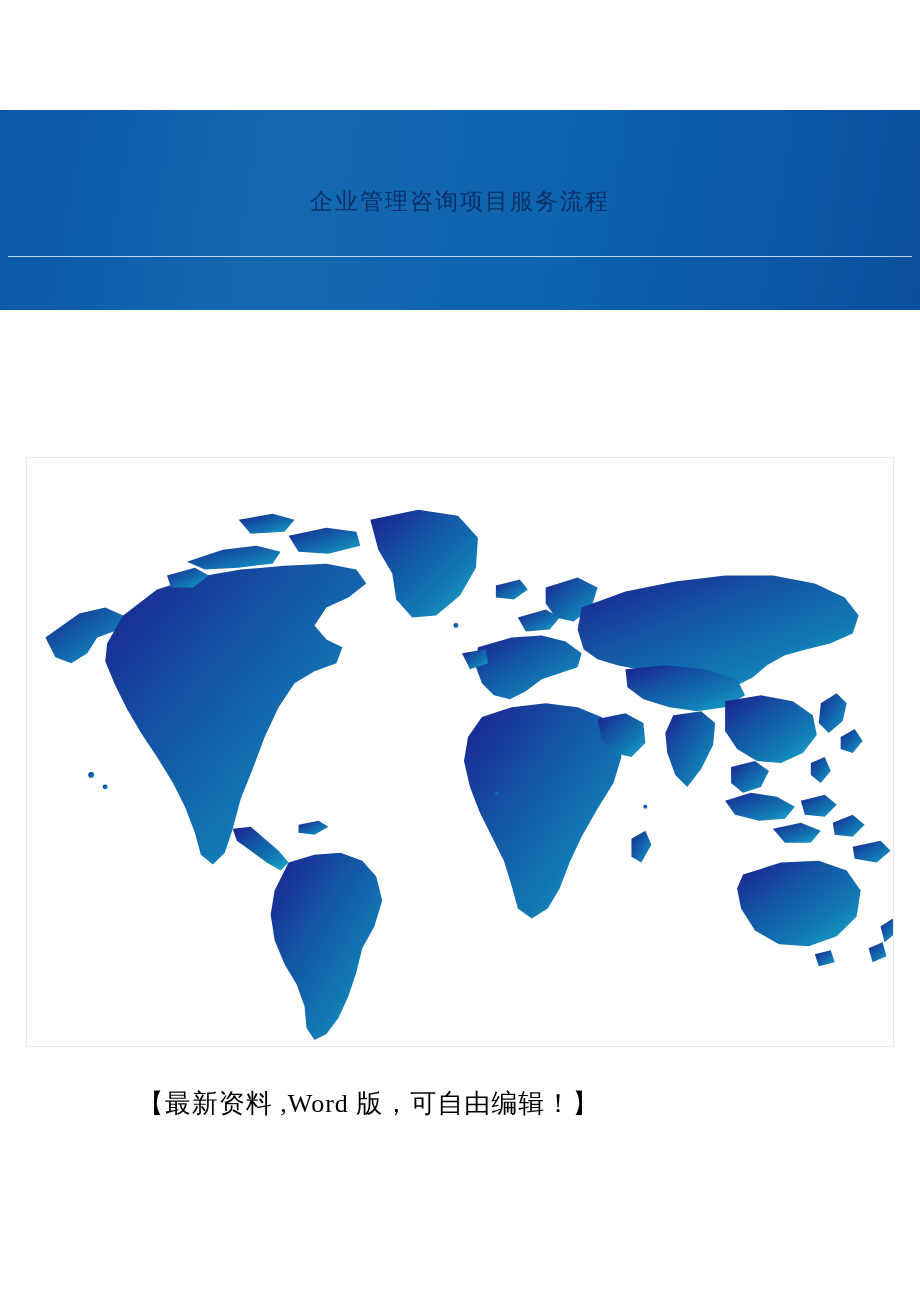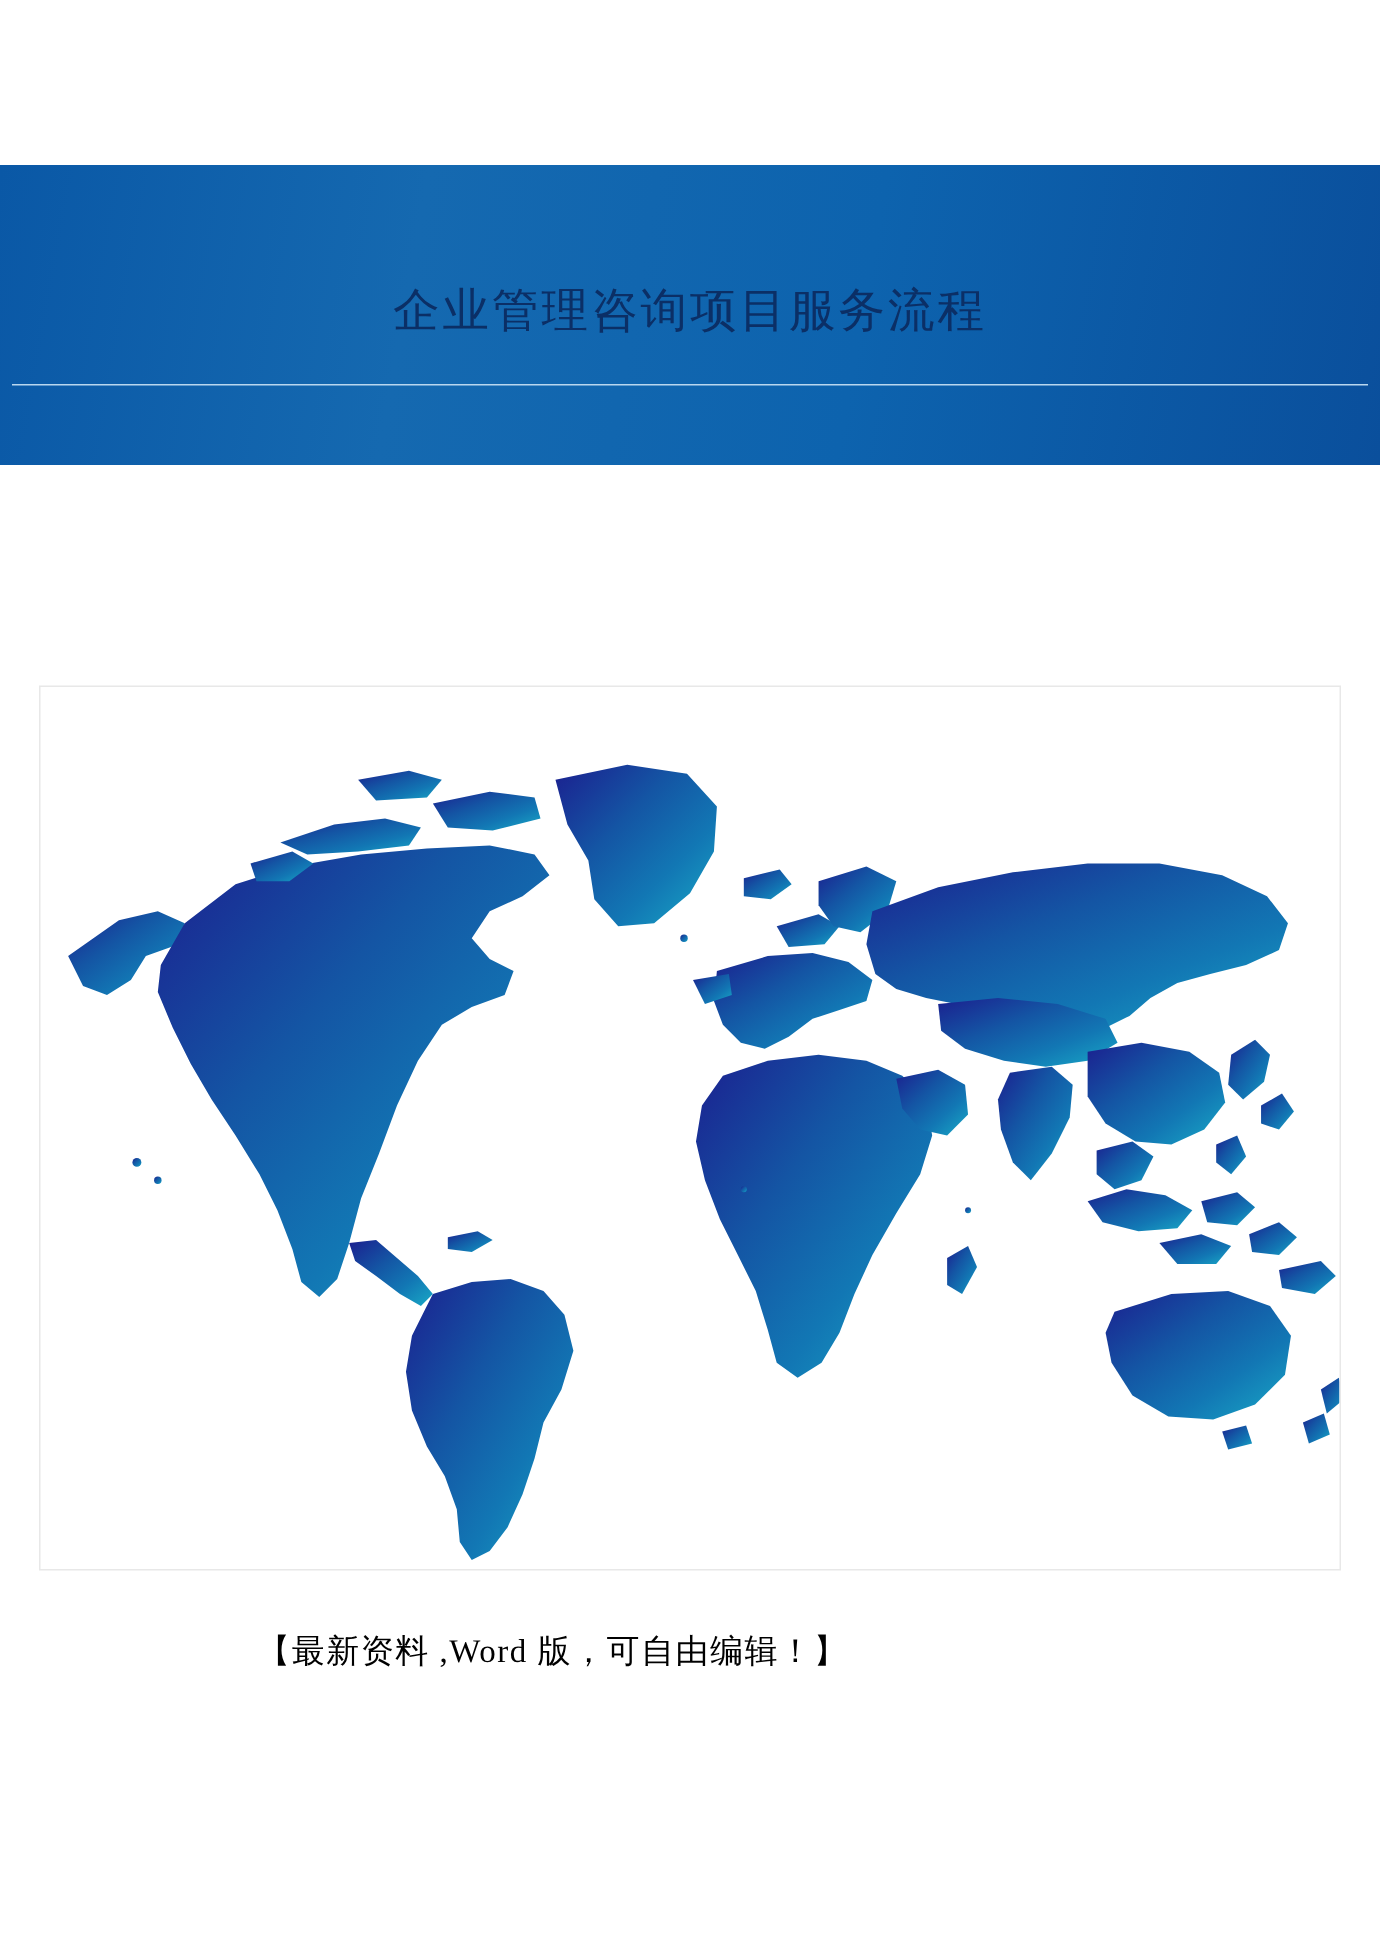--- a/index.html
+++ b/index.html
@@ -24,21 +24,21 @@
     width: 920px;
     height: 200px;
     background: linear-gradient(100deg, #0a58a6 0%, #1569b0 30%, #0d63ae 62%, #0a4f9c 100%);
   }
   .banner .title {
     position: absolute;
     left: 0;
     top: 76px;
     width: 920px;
     text-align: center;
-    font-size: 31px;
+    font-size: 23px;
     letter-spacing: 2px;
     color: #0b2f66;
     font-family: "Liberation Serif", "DejaVu Serif", serif;
     font-weight: 400;
     white-space: nowrap;
   }
   .banner .rule {
     position: absolute;
     left: 8px;
     top: 146px;
@@ -65,21 +65,21 @@
     height: 100%;
   }
 
   
   .caption {
     position: absolute;
     left: 0;
     top: 1086px;
     width: 737px;
     text-align: center;
-    font-size: 22px;
+    font-size: 26px;
     color: #000000;
     letter-spacing: 1px;
     font-family: "Liberation Serif", "DejaVu Serif", serif;
     white-space: nowrap;
   }
 </style>
 </head>
 <body>
 
 <div class="banner">

